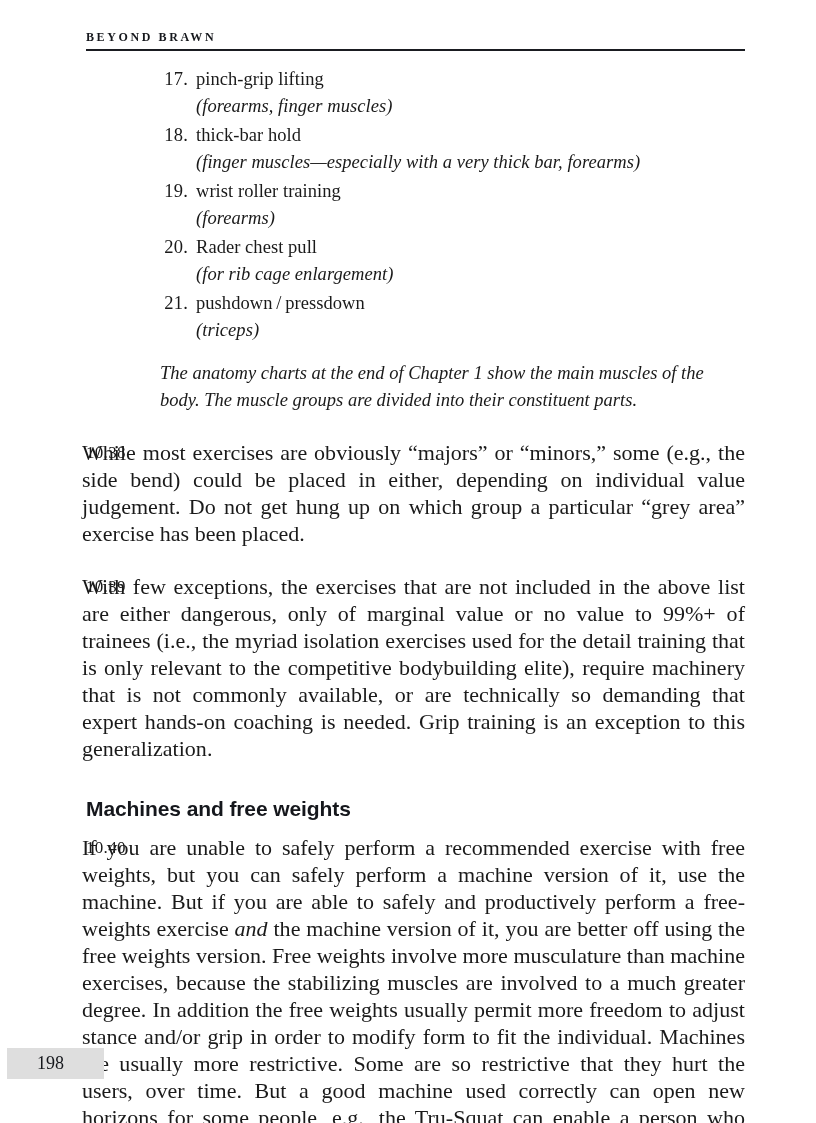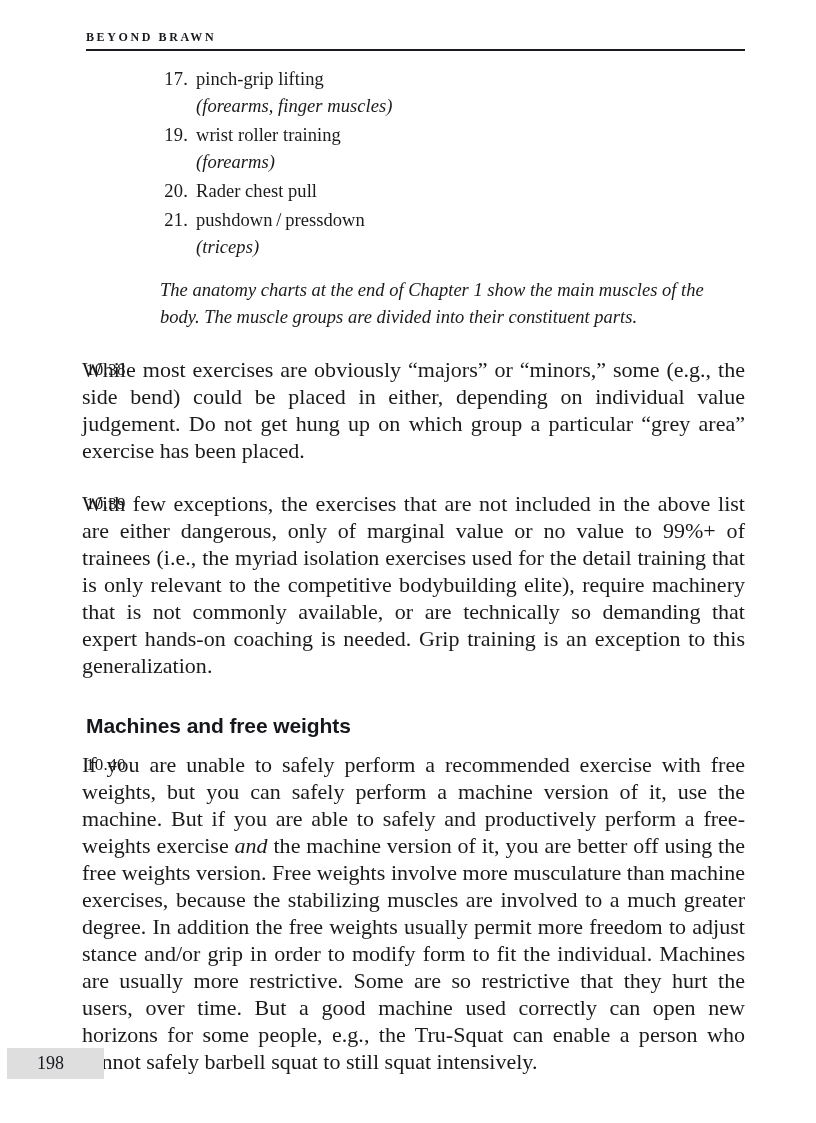--- a/index.html
+++ b/index.html
@@ -183,27 +183,33 @@
 
   <div class="content">
 
     <ul class="ex-list">
       <li class="ex-item">
         <span class="ex-num">17.</span>
         <span class="ex-name">pinch-grip lifting</span>
         <span class="ex-note">(forearms, finger muscles)</span>
       </li>
       <li class="ex-item">
+        <span class="ex-num">18.</span>
+        <span class="ex-name">thick-bar hold</span>
+        <span class="ex-note">(finger muscles—especially with a very thick bar, forearms)</span>
+      </li>
+      <li class="ex-item">
         <span class="ex-num">19.</span>
         <span class="ex-name">wrist roller training</span>
         <span class="ex-note">(forearms)</span>
       </li>
       <li class="ex-item">
         <span class="ex-num">20.</span>
         <span class="ex-name">Rader chest pull</span>
+        <span class="ex-note">(for rib cage enlargement)</span>
       </li>
       <li class="ex-item">
         <span class="ex-num">21.</span>
         <span class="ex-name">pushdown / pressdown</span>
         <span class="ex-note">(triceps)</span>
       </li>
     </ul>
 
     <p class="note-para">The anatomy charts at the end of Chapter 1 show the main muscles of the body. The muscle groups are divided into their constituent parts.</p>
 

